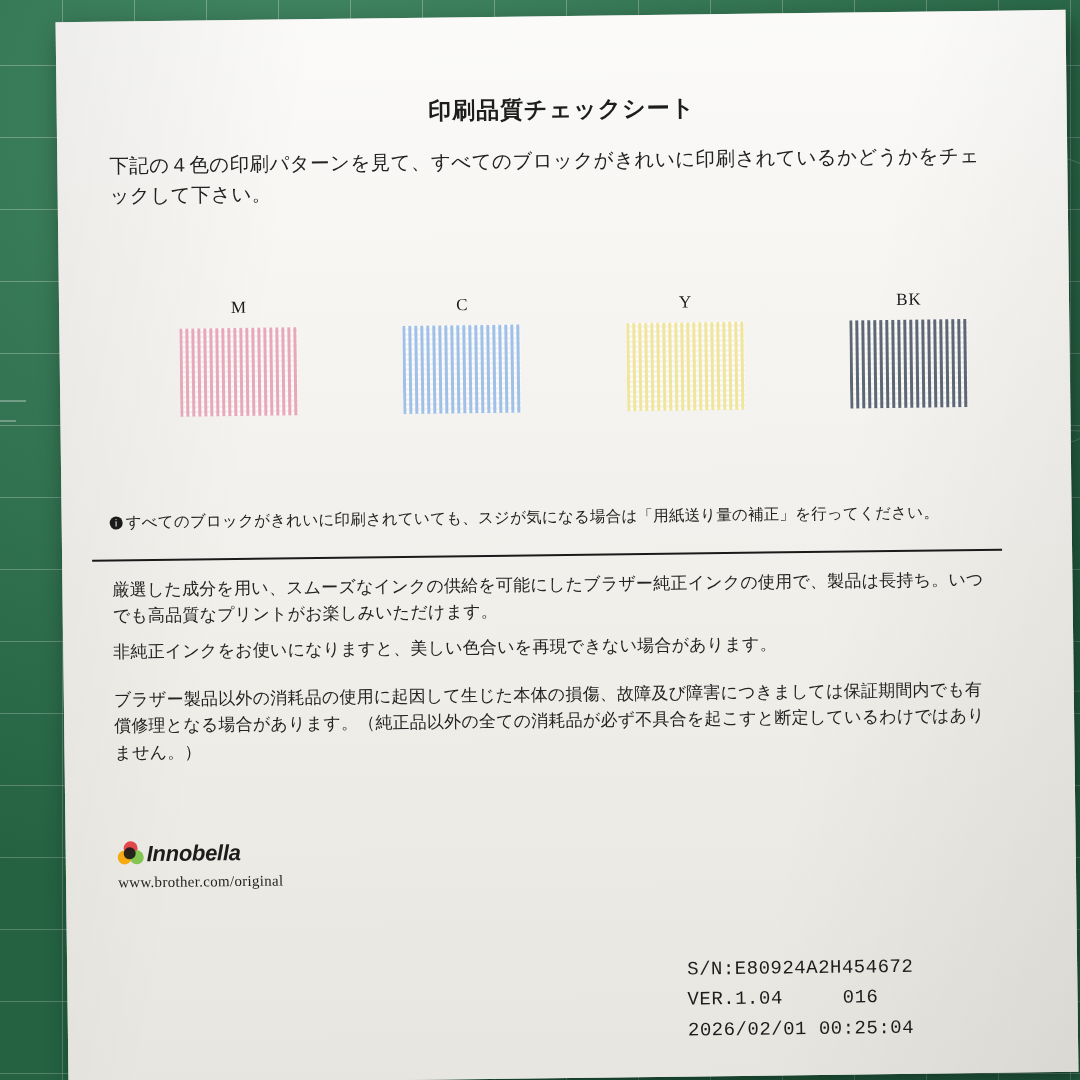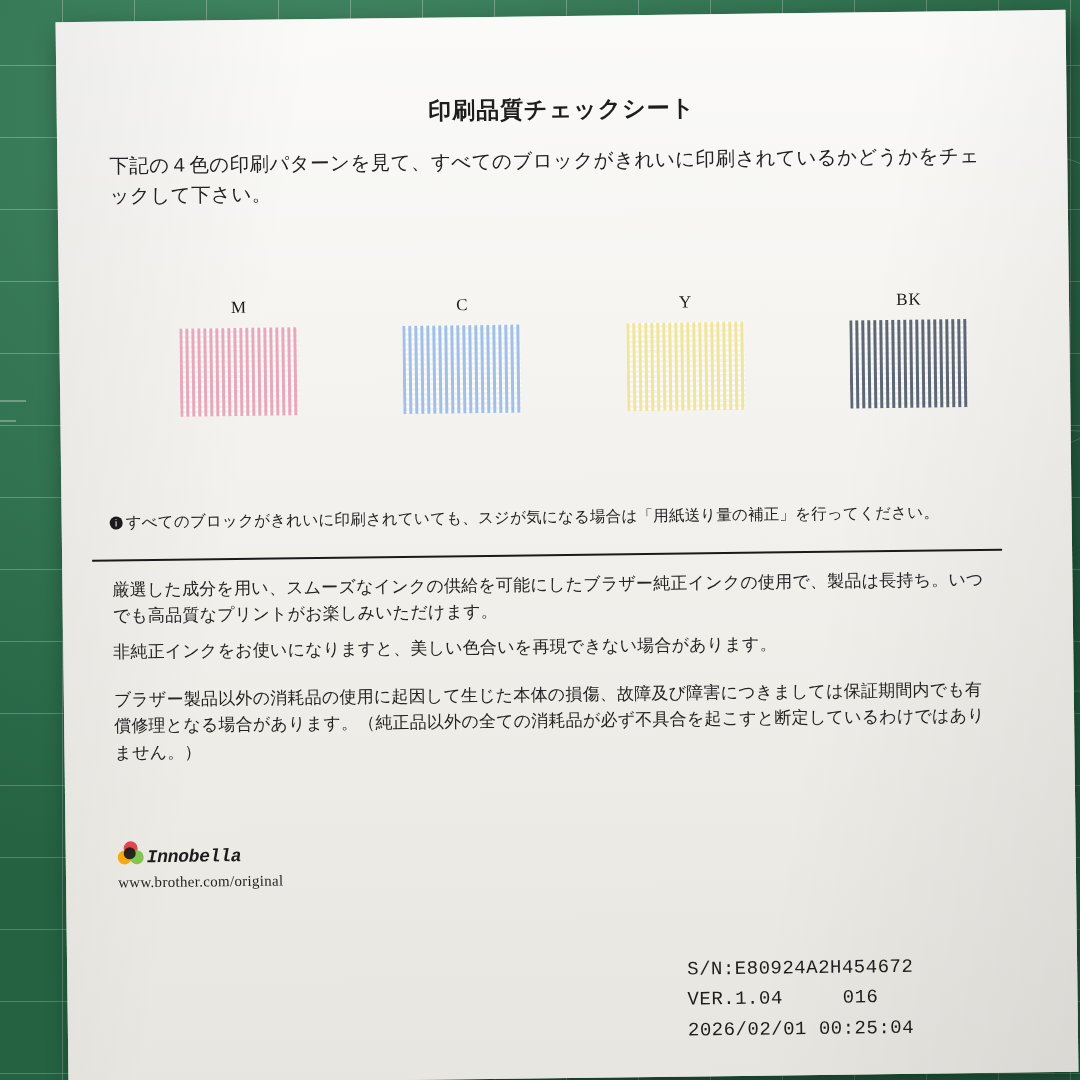--- a/index.html
+++ b/index.html
@@ -183,24 +183,24 @@
     position: relative;
     width: 26px;
     height: 26px;
   }
   .petal { position: absolute; width: 14px; height: 14px; border-radius: 50%; opacity: 0.92; }
   .p1 { background: #e03a3e; left: 6px; top: 0px; }
   .p2 { background: #f6a400; left: 0px; top: 9px; }
   .p3 { background: #7ac143; left: 12px; top: 9px; }
   .p4 { background: #1a1a1a; left: 6px; top: 6px; width: 12px; height: 12px; }
   .logo-text {
-    font-family: Liberation Mono, monospace;
+    font-family: Liberation Sans, sans-serif;
     font-style: italic;
     font-weight: bold;
-    font-size: 18px;
+    font-size: 22px;
     color: #1c1c1c;
     letter-spacing: -0.3px;
   }
   .logo-url {
     margin-top: 7px;
     font-family: "Liberation Serif", serif;
     font-size: 15px;
     color: #1f1f1f;
     letter-spacing: 0.3px;
   }

